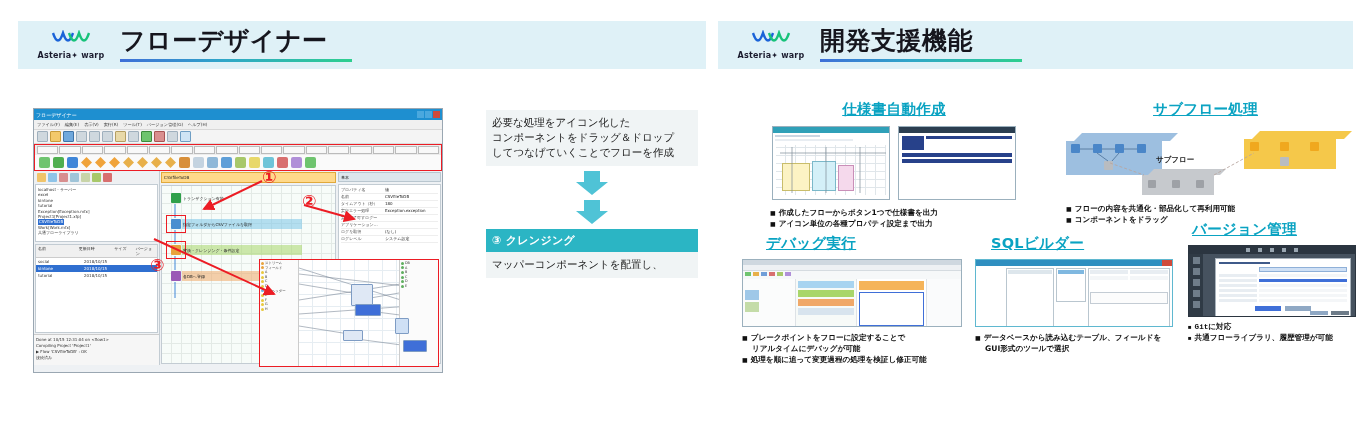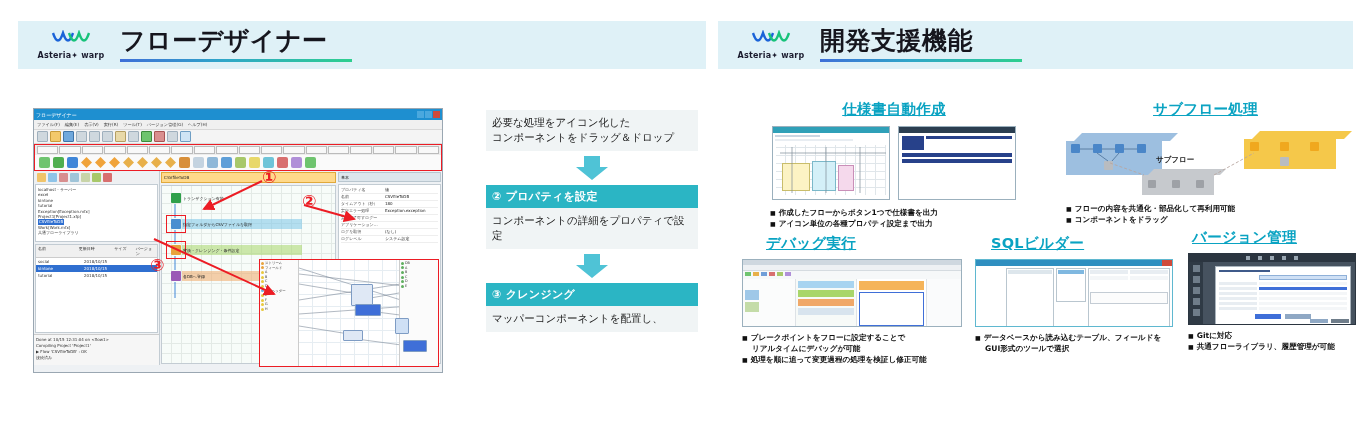--- a/index.html
+++ b/index.html
@@ -480,35 +480,30 @@
   <div class="circ" style="left:268px;top:84px">②</div>
   <div class="circ" style="left:116px;top:148px">③</div>
 </div>
 
 <div class="steps">
 
   <div>
     <div class="step-body">
       <div>必要な処理をアイコン化した</div>
       <div>コンポーネントをドラッグ＆ドロップ</div>
+      <div>してつなげていくことでフローを作成</div>
     </div>
   </div>
 
   <div class="arrowdown">
     <svg width="40" height="24" viewBox="0 0 40 24">
       <path d="M12 0 h16 v11 h8 L20 24 L4 11 h8 z" fill="#4fc3d6"></path>
     </svg>
   </div>
 
-  <div>
-    <div class="step-head">② プロパティを設定</div>
-    <div class="step-body">
-      <div>コンポーネントの詳細をプロパティで設定</div>
-    </div>
-  </div>
 
   <div class="arrowdown">
     <svg width="40" height="24" viewBox="0 0 40 24">
       <path d="M12 0 h16 v11 h8 L20 24 L4 11 h8 z" fill="#4fc3d6"></path>
     </svg>
   </div>
 
   <div>
     <div class="step-head">③ クレンジング</div>
     <div class="step-body">
@@ -744,21 +739,21 @@
         </div>
       </div>
     </div>
   </div>
   <div class="bullets" style="margin-top:5px;">
     <div><span class="bul">■</span><span>データベースから読み込むテーブル、フィールドを</span></div>
     <div style="padding-left:10px"><span>GUI形式のツールで選択</span></div>
   </div>
 </div>
 
-<div class="feat" style="left:1188px;top:228px;width:178px;">
+<div class="feat" style="left:1188px;top:220px;width:178px;font-family:Liberation Mono, monospace;">
   <div class="feat-title" style="text-align:left;padding-left:4px">バージョン管理</div>
   <div class="ss" style="width:168px;height:72px;margin-top:6px;background:#3d4a57;border-color:#2b3540">
     <div style="height:8px;background:#2b3540;display:flex;gap:8px;justify-content:center;align-items:center">
       <span style="width:4px;height:4px;background:#9aa7b2;display:block"></span>
       <span style="width:4px;height:4px;background:#9aa7b2;display:block"></span>
       <span style="width:4px;height:4px;background:#9aa7b2;display:block"></span>
       <span style="width:4px;height:4px;background:#9aa7b2;display:block"></span>
       <span style="width:4px;height:4px;background:#9aa7b2;display:block"></span>
     </div>
     <div style="display:flex;height:64px">

